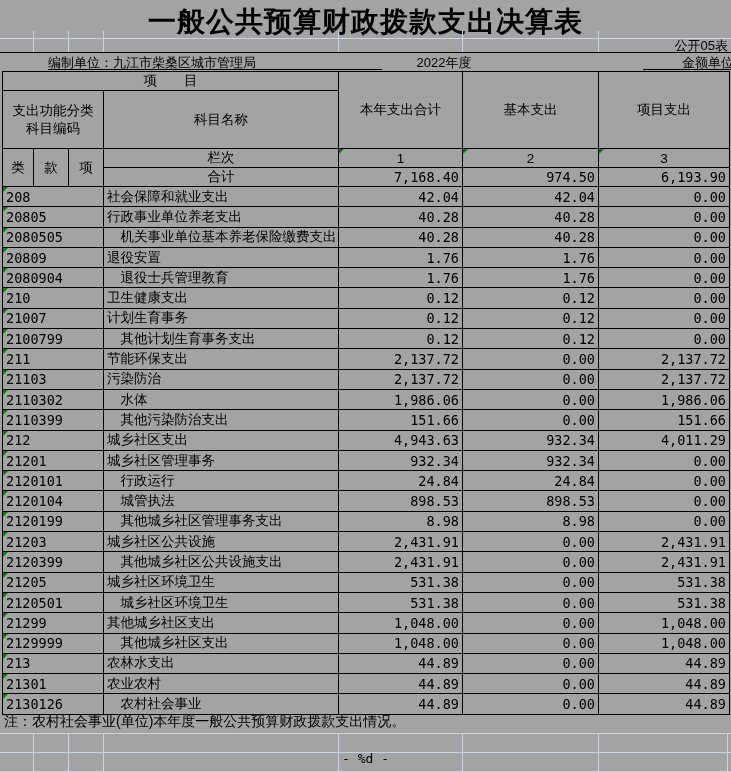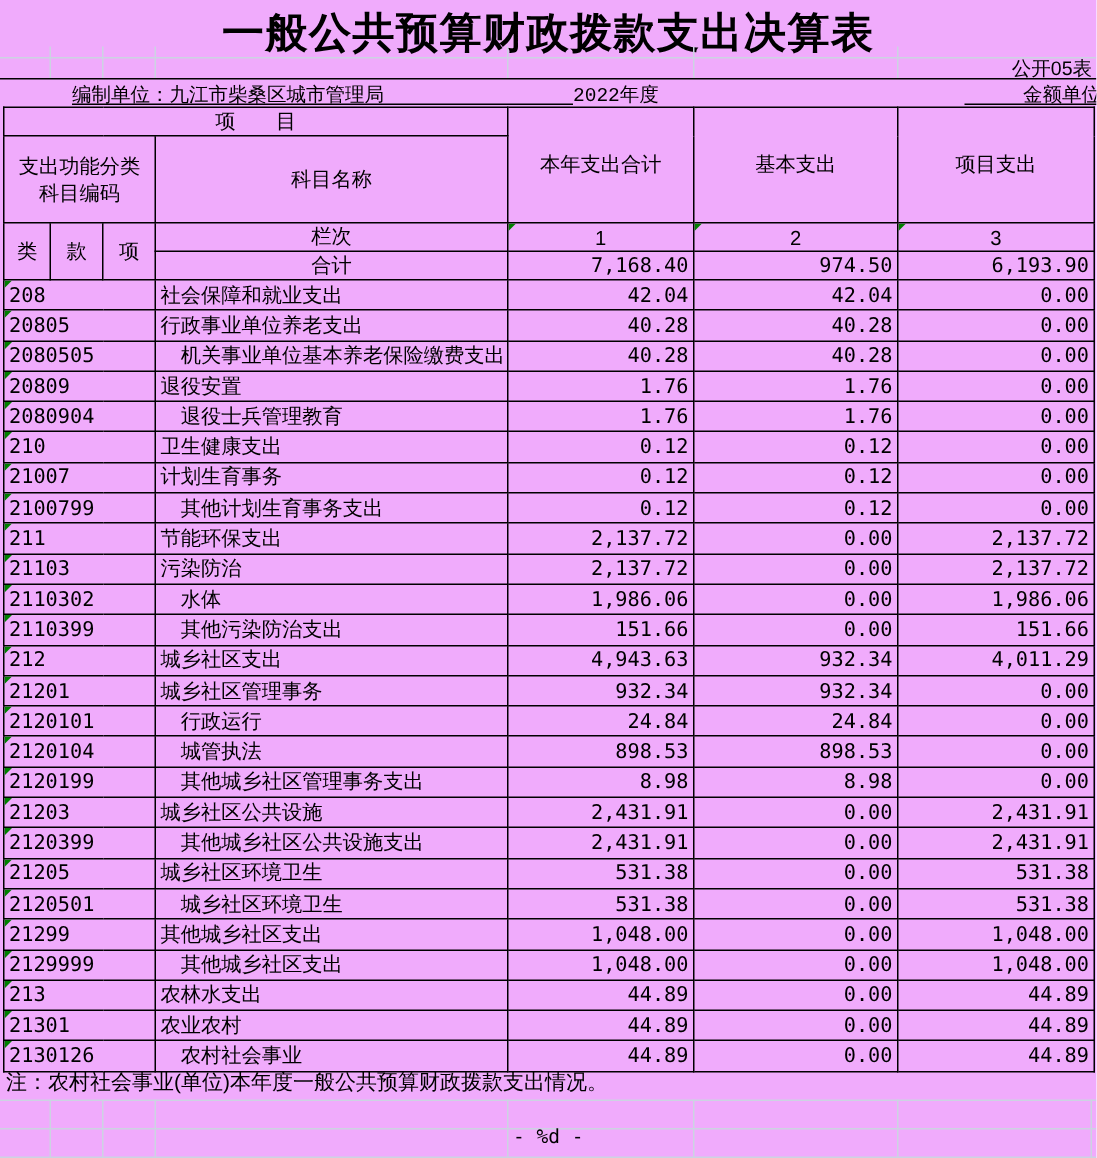--- a/index.html
+++ b/index.html
@@ -1,28 +1,28 @@
 <!DOCTYPE html>
 <html><head>
 <meta charset="utf-8">
 <style>
   html,body{margin:0;padding:0;background:#fff;}
-  .page{position:relative;width:731px;height:772px;background:#f0abfc;overflow:hidden;
+  .page{position:relative;width:731px;height:772px;background:#a3a3a3;overflow:hidden;
         font-family:"Liberation Sans","DejaVu Sans",sans-serif;color:#000;}
   .title{position:absolute;top:3px;left:0;width:731px;text-align:center;
          font-size:28px;font-weight:bold;letter-spacing:1px;white-space:nowrap;}
   
   .gridline{position:absolute;background:#ccd3e2;}
   .vl{width:1px;}
   .hl{height:1px;left:0;width:731px;}
   .blackline{position:absolute;background:#000;height:1px;left:0;width:731px;}
   .sheet-label{position:absolute;top:39px;right:3px;font-size:13px;line-height:13px;}
   .info-row{position:absolute;top:53px;left:2px;width:727px;height:18px;font-size:13px;margin-left:44px;}
   .info-left{position:absolute;left:2px;top:1px;width:334px;height:15px;border-bottom:1px solid #000;white-space:nowrap;}
-  .info-year{position:absolute;left:336px;top:1px;width:124px;font-family:Liberation Mono, monospace;}
+  .info-year{position:absolute;left:336px;top:1px;width:124px;text-align:center;}
   .info-unit{position:absolute;right:0;top:1px;width:130px;height:15px;border-bottom:1px solid #000;text-align:right;white-space:nowrap;}
   table.t{position:absolute;top:71px;left:2px;width:727px;border-collapse:collapse;table-layout:fixed;}
   table.t td{border:1px solid #000;font-size:13.5px;padding:0 3px;overflow:hidden;
              white-space:nowrap;vertical-align:middle;position:relative;}
   .c-center{text-align:center;}
   .c-num{text-align:right;font-family:"DejaVu Sans Mono","Liberation Mono",monospace;font-size:13.5px;}
   .c-code{font-family:"DejaVu Sans Mono","Liberation Mono",monospace;font-size:13.5px;}
   .small-name{font-size:12px;text-align:right;}
   .tri{position:absolute;top:0;left:0;width:0;height:0;
        border-top:5px solid #018001;border-right:5px solid transparent;}

